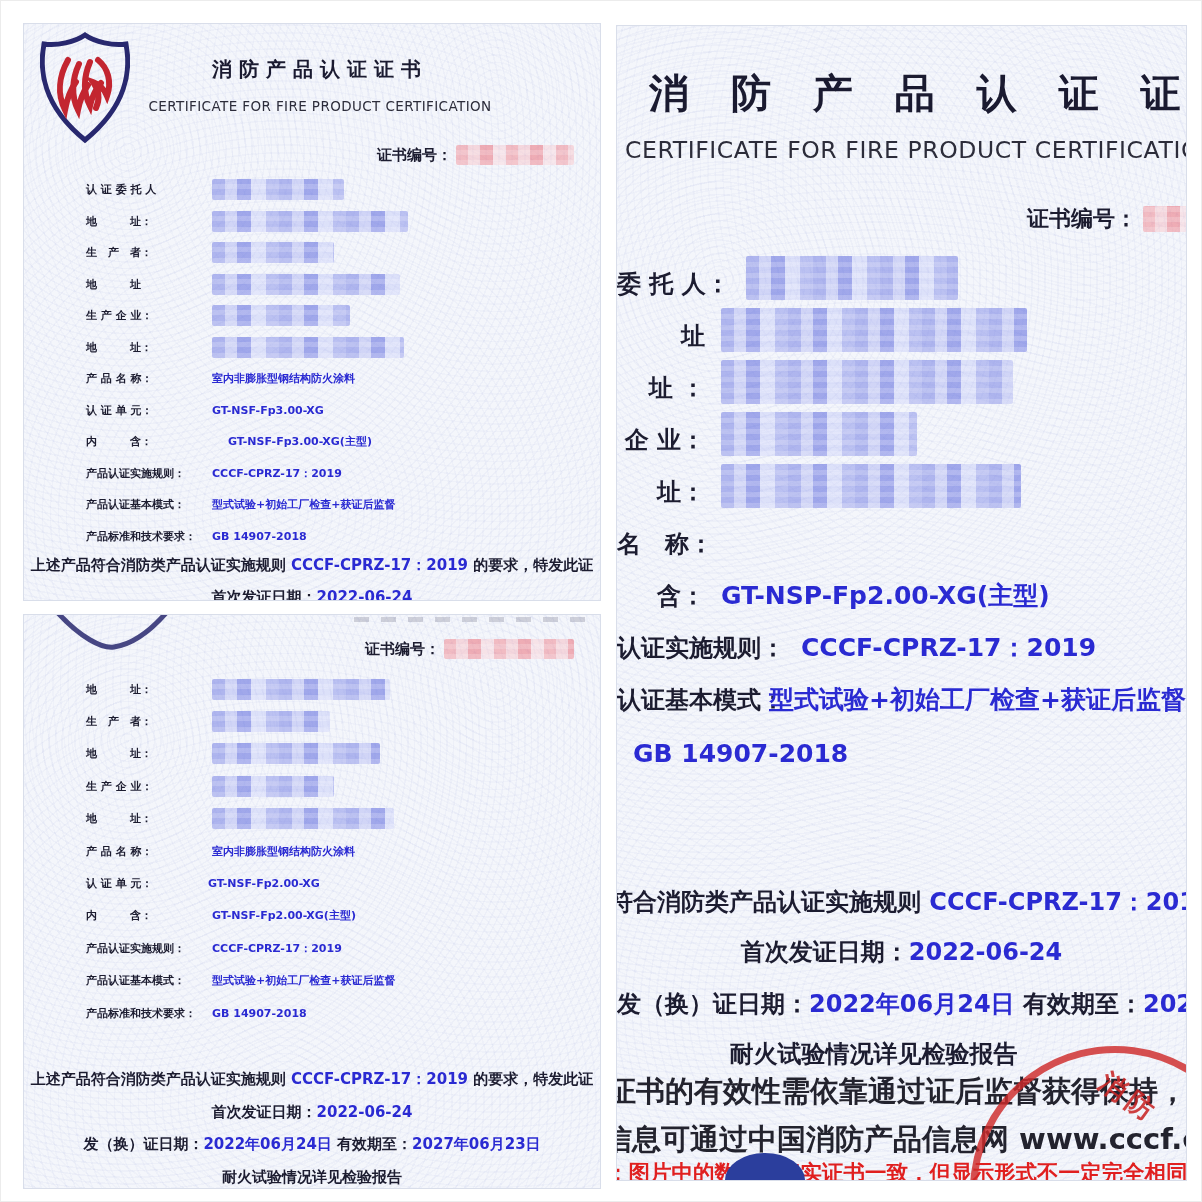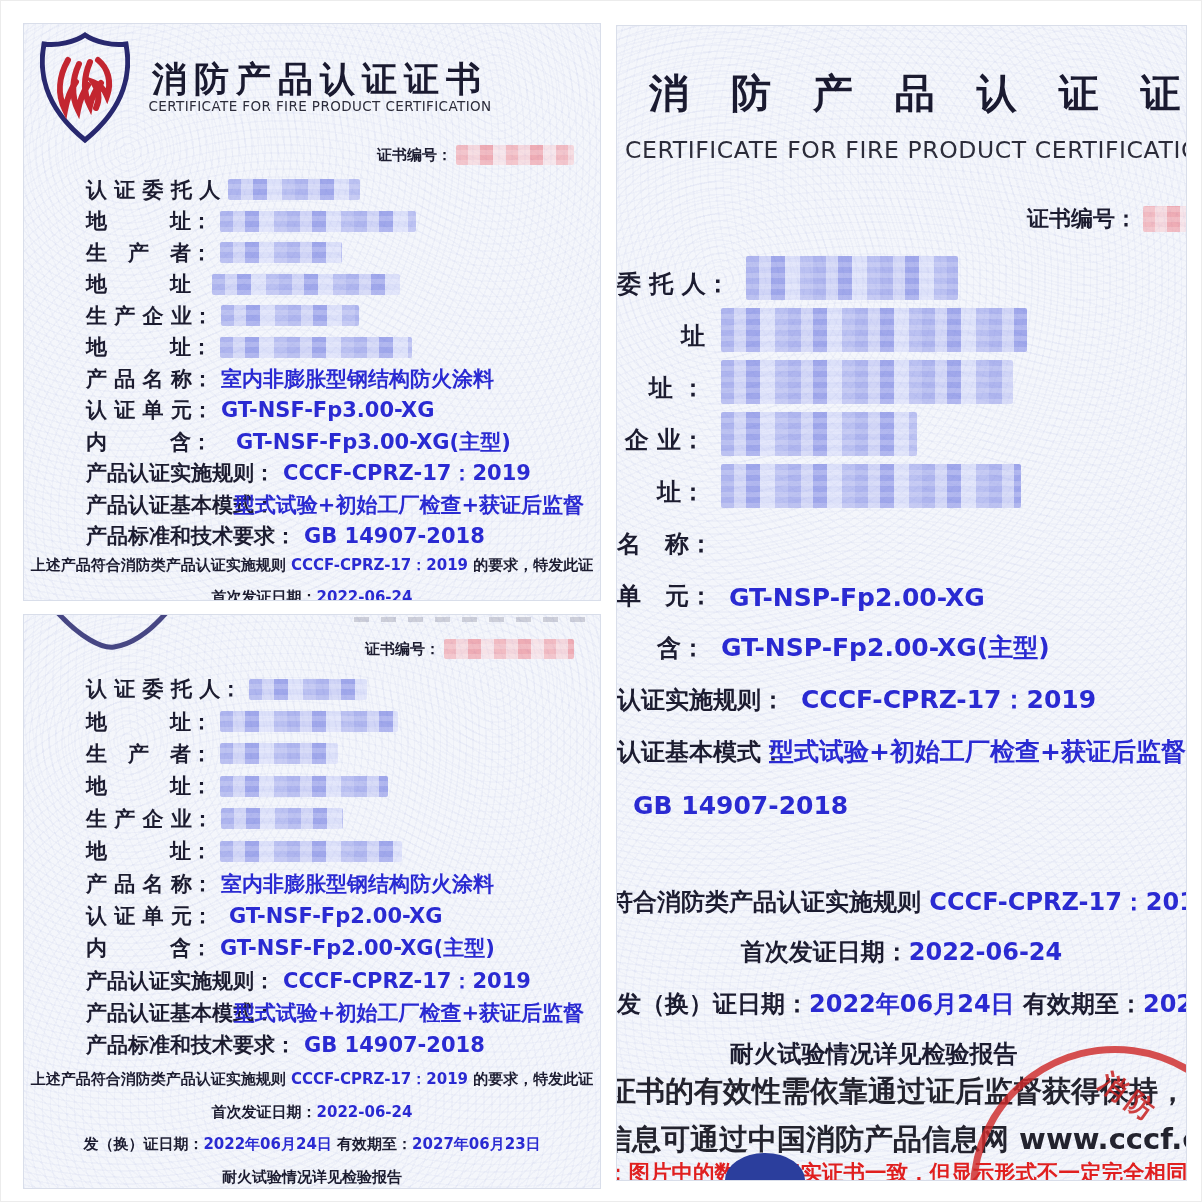--- a/index.html
+++ b/index.html
@@ -14,26 +14,26 @@
   #cert1{left:22px;top:22px;width:578px;height:578px;}
   #cert2{left:22px;top:613px;width:578px;height:575px;}
   #cert3{left:615px;top:24px;width:571px;height:1156px;}
 
   .lblcol{color:#1c1c30;font-weight:600;}
   .val{color:#2a2ad2;font-weight:600;}
   .blk{color:#1c1c30;font-weight:600;}
 
   
   .s-title{position:absolute;left:118px;top:32px;width:356px;text-align:center;
-           font-size:35px;letter-spacing:7px;font-weight:600;color:#1a1a30;white-space:nowrap;}
+           font-size:20px;letter-spacing:7px;font-weight:600;color:#1a1a30;white-space:nowrap;}
   .s-sub{position:absolute;left:98px;top:74px;width:396px;text-align:center;
          font-size:13.5px;color:#2c2c3a;letter-spacing:.4px;white-space:nowrap;}
   .s-certno{position:absolute;top:121px;right:26px;display:flex;align-items:center;font-size:15px;}
   .s-rows{position:absolute;left:62px;top:150px;right:16px;}
-  .srow{display:flex;align-items:center;height:31.5px;font-size:21px;white-space:nowrap;}
+  .srow{display:flex;align-items:center;height:31.5px;font-size:11px;white-space:nowrap;}
   .srow .lbl{min-width:118px;white-space:pre;color:#1c1c30;font-weight:600;}
   .srow .val{font-weight:600;}
   .s-center{position:absolute;left:0;width:100%;text-align:center;font-size:15px;white-space:nowrap;}
 
   #cert2 .s-certno{top:24px;}
   #cert2 .s-rows{top:58px;}
   #cert2 .srow{height:32.4px;}
 
   
   .l-title{position:absolute;left:32px;top:40px;font-size:40px;letter-spacing:14px;
@@ -156,24 +156,20 @@
     <svg class="shield-tip" width="120" height="44" viewBox="0 0 120 44">
       <path d="M6 4 C28 28 50 40 62 38 C82 35 100 20 114 4" stroke="#28286f" stroke-width="5" fill="none" opacity=".85"></path>
     </svg>
     <div class="top-dashes"></div>
     <div class="s-certno">
       <span class="lblcol">证书编号：</span>
       <div class="redact redact-pink" style="width:130px;margin-left:4px;"></div>
     </div>
     <div class="s-rows">
         <div class="srow">
-          <span class="lbl">认 证 委 托 人：</span>
-          <div class="redact redact-blue" style="width: 118px; margin-left: 8px;"></div>
-        </div>
-        <div class="srow">
           <span class="lbl">地　　　址：</span>
           <div class="redact redact-blue" style="width: 178px; margin-left: 8px;"></div>
         </div>
         <div class="srow">
           <span class="lbl">生　产　者：</span>
           <div class="redact redact-blue" style="width: 118px; margin-left: 8px;"></div>
         </div>
         <div class="srow">
           <span class="lbl">地　　　址：</span>
           <div class="redact redact-blue" style="width: 168px; margin-left: 8px;"></div>
@@ -185,21 +181,21 @@
         <div class="srow">
           <span class="lbl">地　　　址：</span>
           <div class="redact redact-blue" style="width: 182px; margin-left: 8px;"></div>
         </div>
         <div class="srow">
           <span class="lbl">产 品 名 称：</span>
           <span class="val" style="margin-left: 8px;">室内非膨胀型钢结构防火涂料</span>
         </div>
         <div class="srow">
           <span class="lbl">认 证 单 元：</span>
-          <span class="val" style="margin-left: 16px;">GT-NSF-Fp2.00-XG</span>
+          <span class="val" style="margin-left: 4px;">GT-NSF-Fp2.00-XG</span>
         </div>
         <div class="srow">
           <span class="lbl">内　　　含：</span>
           <span class="val" style="margin-left: 8px;">GT-NSF-Fp2.00-XG(主型)</span>
         </div>
         <div class="srow">
           <span class="lbl">产品认证实施规则：</span>
           <span class="val" style="margin-left: 8px;">CCCF-CPRZ-17：2019</span>
         </div>
         <div class="srow">
@@ -248,24 +244,20 @@
         <div class="lrow">
           <span class="lbl">企 业：</span>
           <div class="redact redact-blue" style="width: 196px; height: 44px;"></div>
         </div>
         <div class="lrow">
           <span class="lbl">址：</span>
           <div class="redact redact-blue" style="width: 300px; height: 44px;"></div>
         </div>
         <div class="lrow">
           <span class="lbl">名　称：</span>
-        </div>
-        <div class="lrow">
-          <span class="lbl">单　元：</span>
-          <span class="val">GT-NSP-Fp2.00-XG</span>
         </div>
         <div class="lrow">
           <span class="lbl">含：</span>
           <span class="val">GT-NSP-Fp2.00-XG(主型)</span>
         </div>
         <div class="lrow">
           <span class="lbl">认证实施规则：</span>
           <span class="val">CCCF-CPRZ-17：2019</span>
         </div>
         <div class="lrow">

